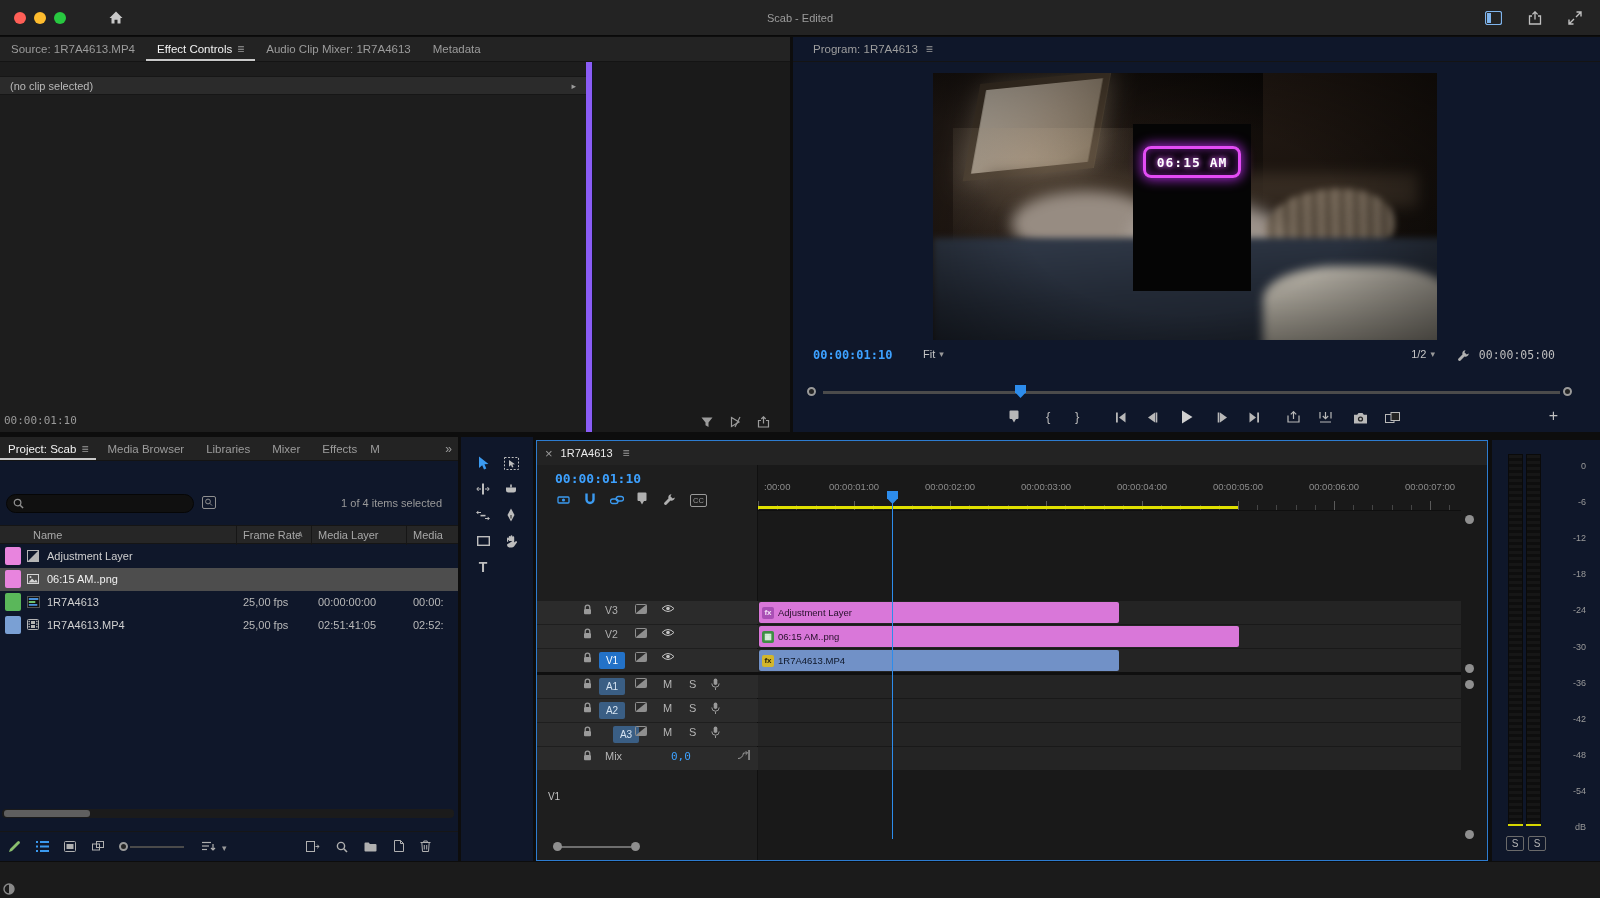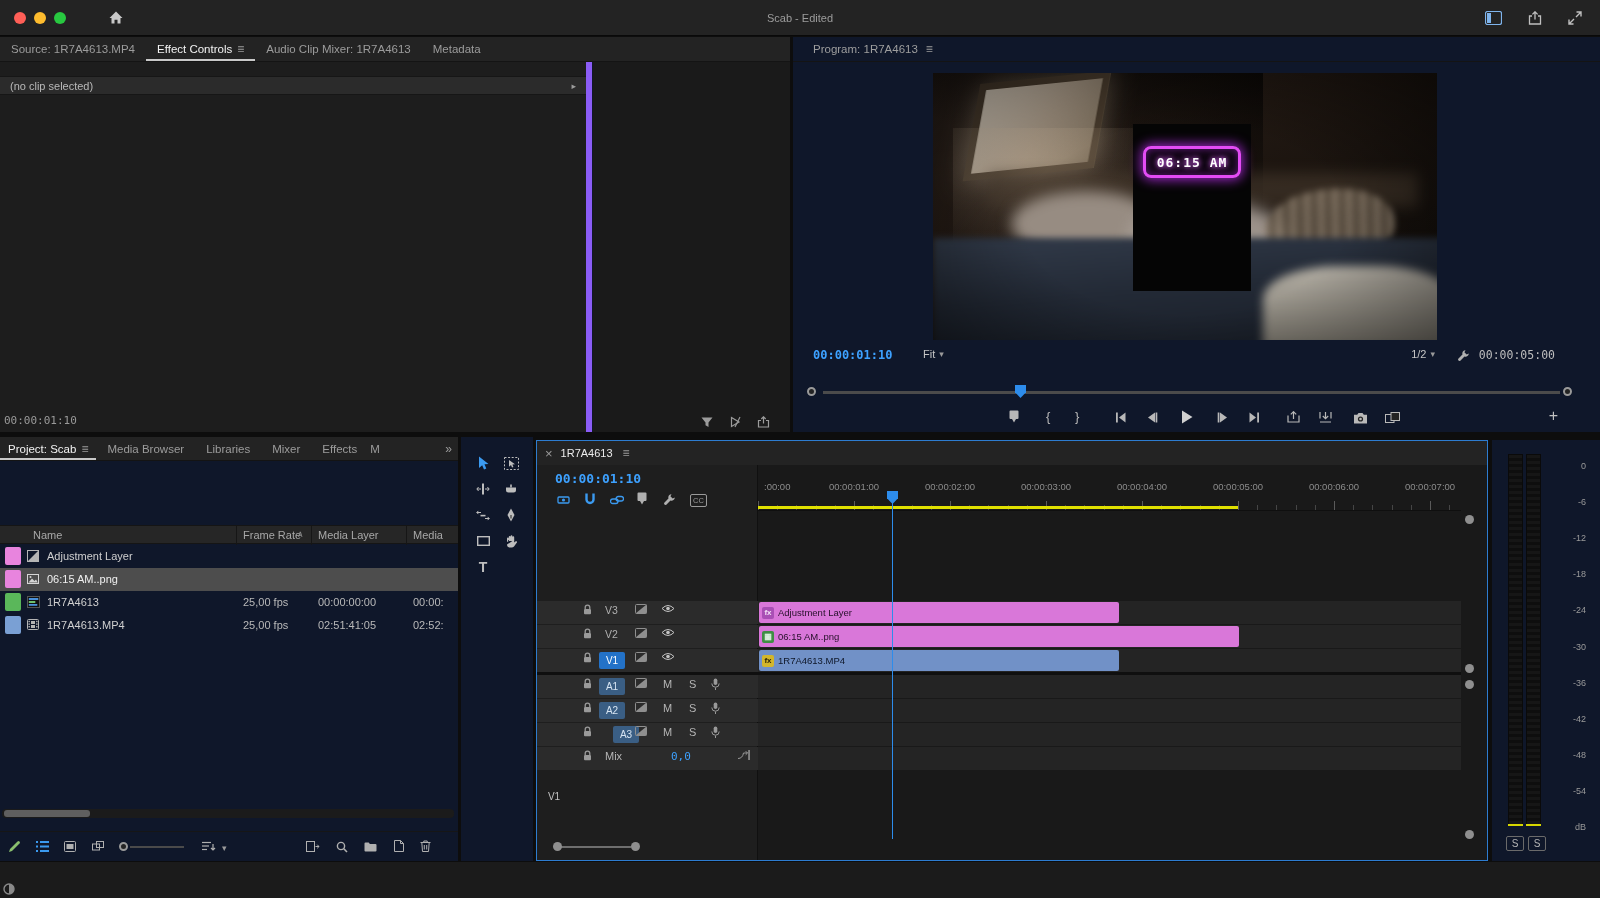--- a/index.html
+++ b/index.html
@@ -257,20 +257,39 @@
       <div class="tab">
           <span>Effects</span>
         </div>
       <div class="tab" style="padding:0 2px;max-width:16px;overflow:hidden">
           <span>M</span>
         </div>
       <span class="ico" style="margin-left:auto;margin-right:6px;font-size:12px">»</span>
     </div>
 
 
+    <div class="abs" style="left:0;top:56px;width:100%;height:22px;">
+      <div class="abs" style="left:6px;top:1px;width:188px;height:19px;background:#101010;border:1px solid #060606;border-radius:10px;">
+        <span class="ico" style="position:absolute;left:6px;top:3px">
+          <svg width="11" height="11" viewBox="0 0 12 12">
+              <circle cx="5" cy="5" r="3.6" fill="none" stroke="#8f8f8f" stroke-width="1.4"></circle>
+              <line x1="7.8" y1="7.8" x2="11" y2="11" stroke="#8f8f8f" stroke-width="1.6"></line>
+            </svg>
+        </span>
+        <input class="search" type="text" style="">
+      </div>
+      <span class="ico" style="position:absolute;left:202px;top:3px">
+        <svg width="14" height="13" viewBox="0 0 14 13">
+            <rect x="0.5" y="0.5" width="13" height="12" rx="1.5" fill="none" stroke="#8f8f8f"></rect>
+            <circle cx="6" cy="5.5" r="2.4" fill="none" stroke="#8f8f8f"></circle>
+            <line x1="7.8" y1="7.3" x2="10" y2="9.5" stroke="#8f8f8f"></line>
+          </svg>
+      </span>
+      <span style="position:absolute;right:16px;top:4px;color:#9a9a9a">1 of 4 items selected</span>
+    </div>
 
     <div class="abs" style="left:0;top:88px;width:100%;height:19px;background:#262626;border-top:1px solid #151515;border-bottom:1px solid #151515;color:#a8a8a8;">
       <span style="position:absolute;left:33px;top:3px">Name</span>
       <span style="position:absolute;left:243px;top:3px">Frame Rate</span>
       <span style="position:absolute;left:297px;top:3px;color:#8a8a8a;font-size:9px">∧</span>
       <span style="position:absolute;left:318px;top:3px">Media Layer</span>
       <span style="position:absolute;left:413px;top:3px">Media</span>
       <span class="abs" style="left:236px;top:0;width:1px;height:19px;background:#161616"></span>
       <span class="abs" style="left:311px;top:0;width:1px;height:19px;background:#161616"></span>
       <span class="abs" style="left:406px;top:0;width:1px;height:19px;background:#161616"></span>

